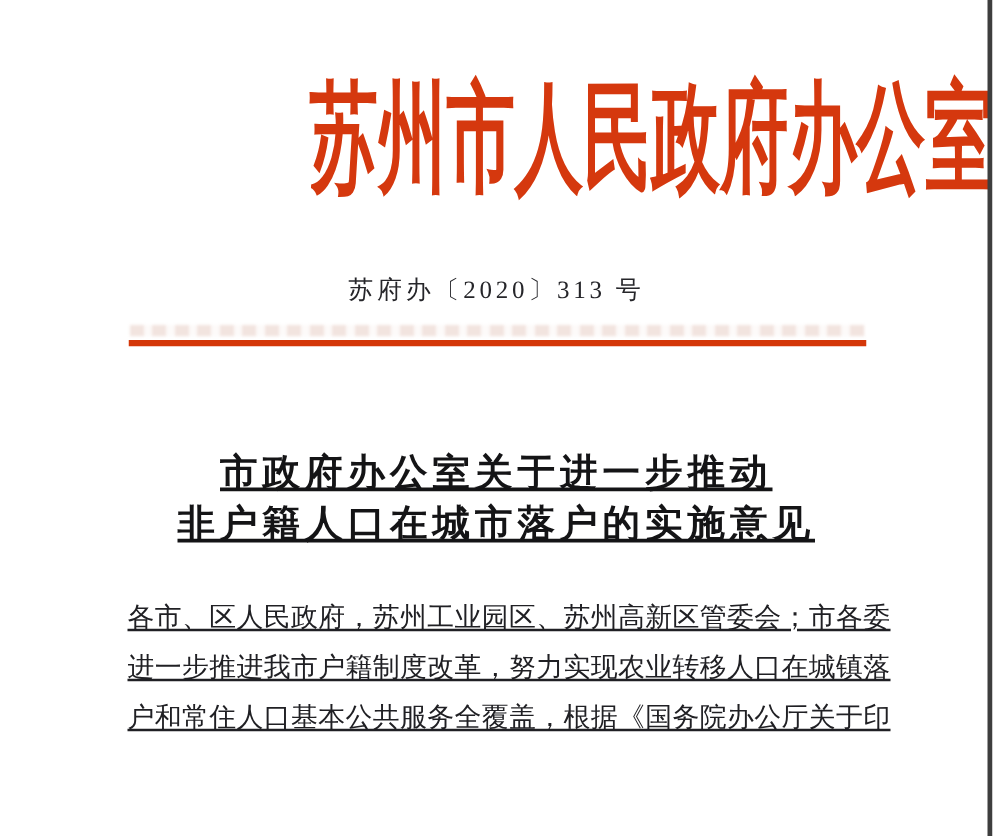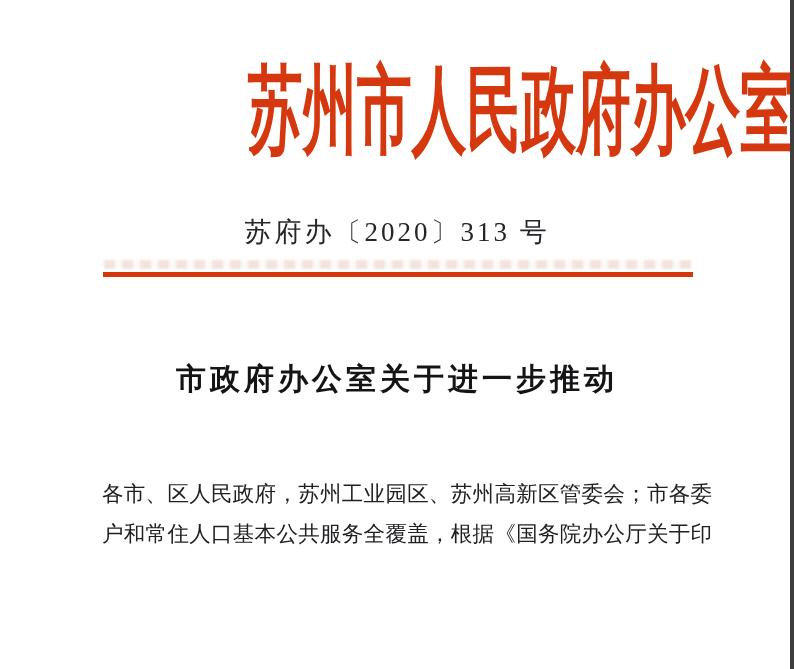--- a/index.html
+++ b/index.html
@@ -31,21 +31,21 @@
     transform-origin: 50% 50%;
   }
 
   
   .doc-number {
     position: absolute;
     top: 218px;
     left: 0;
     width: 794px;
     text-align: center;
-    font-size: 27px;
+    font-size: 20px;
     line-height: 28px;
     letter-spacing: 3px;
     color: #26262a;
   }
 
   
   .bleed-artifact {
     position: absolute;
     top: 260px;
     left: 104px;
@@ -75,35 +75,36 @@
     top: 358px;
     left: 0;
     width: 794px;
     text-align: center;
     font-weight: bold;
     color: #141416;
     font-size: 30px;
     line-height: 41px;
     letter-spacing: 4px;
   }
-  .doc-title .title-line { white-space: nowrap; }
+  .doc-title .title-line { white-space: nowrap; text-decoration: underline; }
 
   
   .body-block {
     position: absolute;
     top: 474px;
     left: 102px;
     width: 640px;
     font-size: 21.5px;
     line-height: 40px;
     color: #202024;
   }
   .body-line {
     white-space: nowrap;
     letter-spacing: 0.3px;
+    text-decoration: underline;
   }
 
   
   .page-edge {
     position: absolute;
     top: 0;
     right: 0;
     width: 4px;
     height: 669px;
     background: #3e3e3e;
@@ -119,22 +120,24 @@
   </div>
 
   <div class="doc-number">苏府办〔2020〕313 号</div>
 
   <div class="bleed-artifact"></div>
 
   <div class="red-rule"></div>
 
   <div class="doc-title">
     <div class="title-line">市政府办公室关于进一步推动</div>
+    <div class="title-line">非户籍人口在城市落户的实施意见</div>
   </div>
 
   <div class="body-block">
     <div class="body-line">各市、区人民政府，苏州工业园区、苏州高新区管委会；市各委</div>
+    <div class="body-line">进一步推进我市户籍制度改革，努力实现农业转移人口在城镇落</div>
     <div class="body-line">户和常住人口基本公共服务全覆盖，根据《国务院办公厅关于印</div>
   </div>
 
   <div class="page-edge"></div>
 
 </div>
 
 </body></html>

